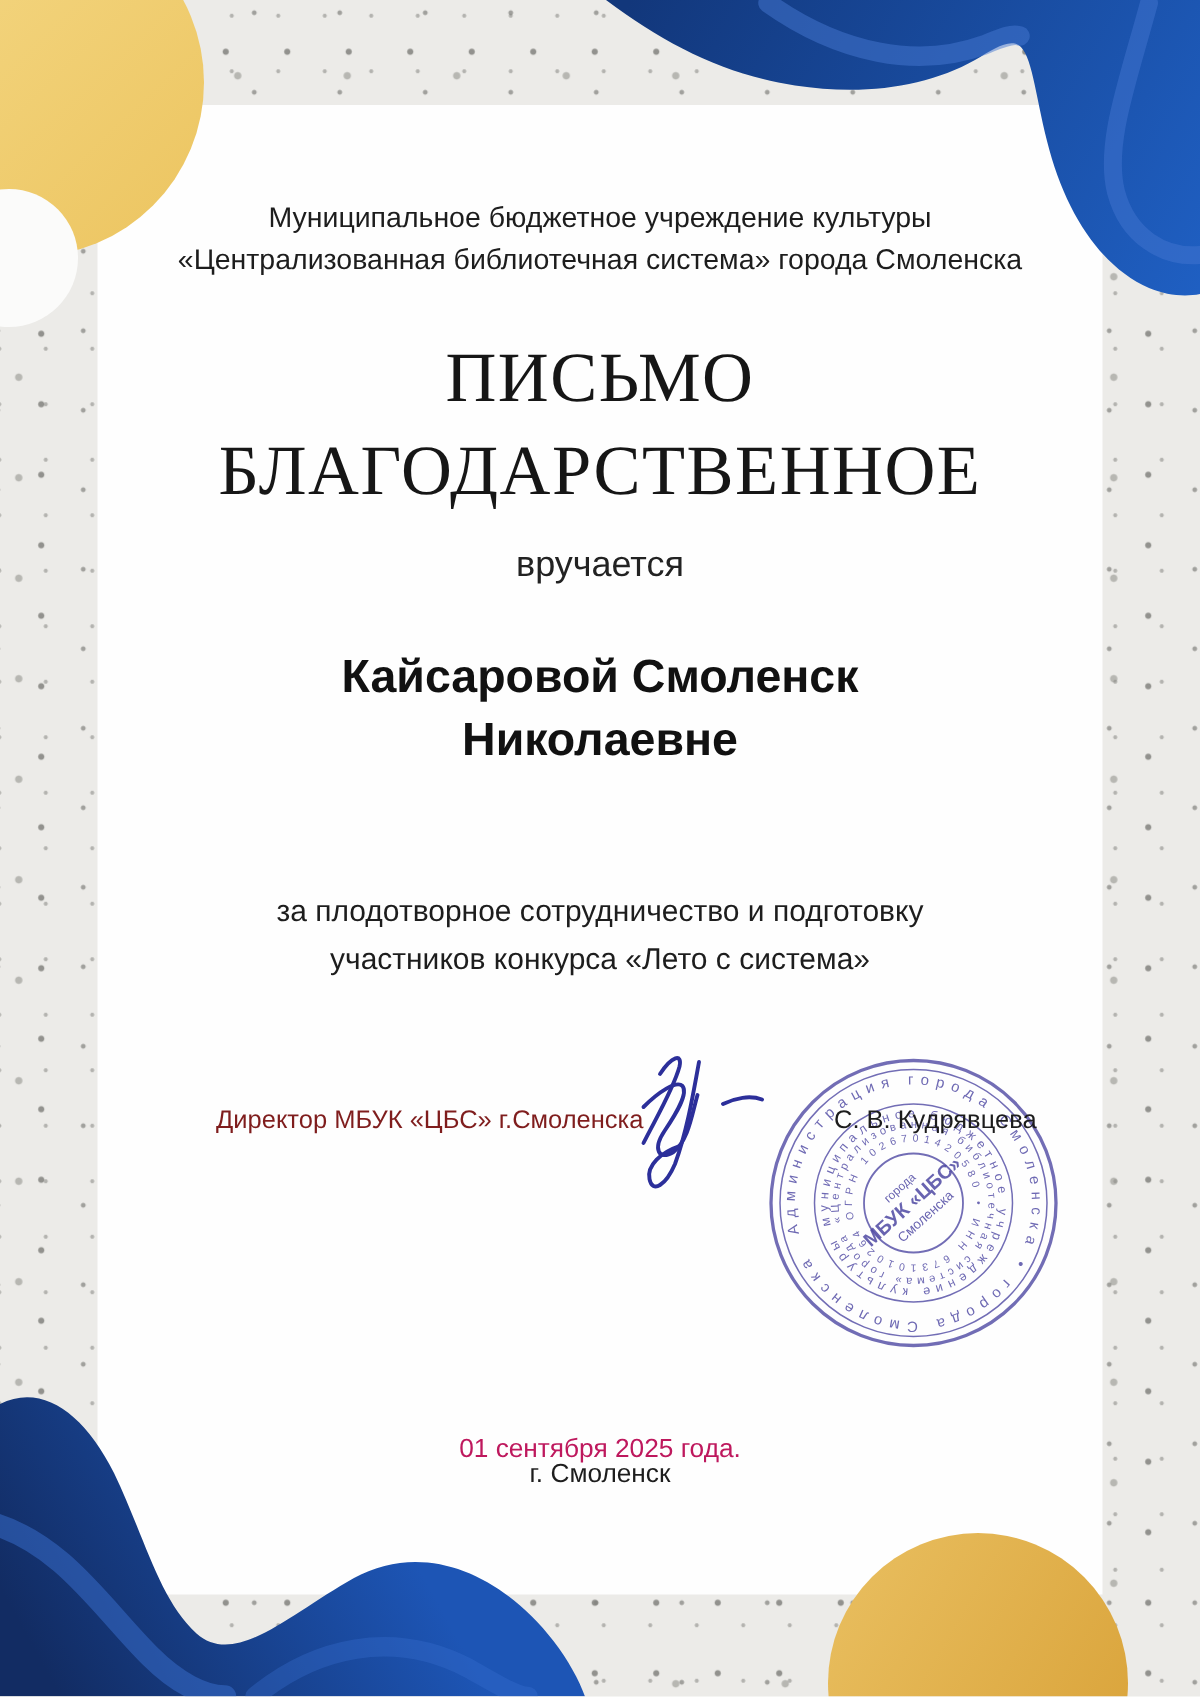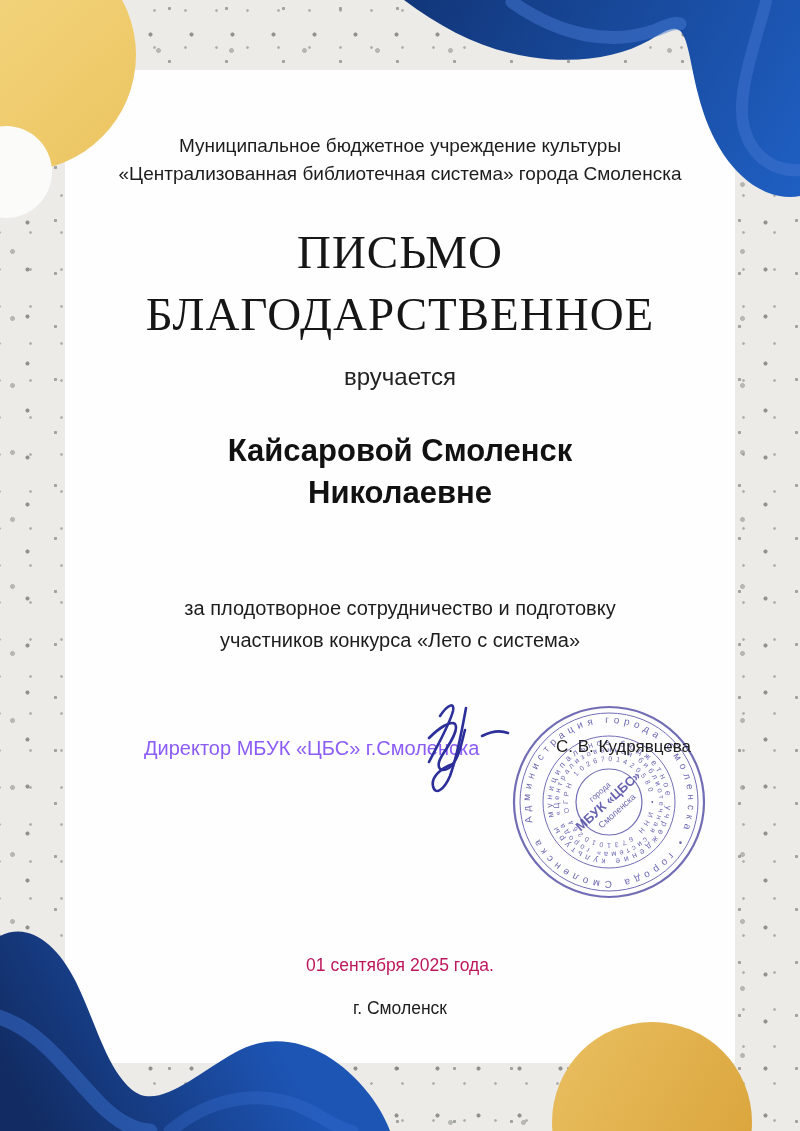--- a/index.html
+++ b/index.html
@@ -33,26 +33,26 @@
   }
   .presented{left:200px;top:363px;width:400px;font-size:24px;color:#222;}
   .name{
     left:170px;top:430px;width:460px;
     font-size:31px;font-weight:700;line-height:1.35;color:#111;
   }
   .reason{
     left:130px;top:560px;width:540px;
     font-size:20px;line-height:1.62;color:#1d1d1d;margin-top:32px;
   }
-  .signer-title{position:absolute;left:144px;top:737px;font-size:20px;color:#8b5cf6;white-space:nowrap;}
+  .signer-title{position:absolute;left:144px;top:737px;font-size:17px;color:#7f1d1d;white-space:nowrap;}
   .signer-name{position:absolute;left:556px;top:737px;font-size:17px;color:#1c1c1c;white-space:nowrap;z-index:6;}
   .signature{position:absolute;left:410px;top:696px;z-index:5;}
   .stamp{position:absolute;left:509px;top:702px;z-index:4;}
   .date-line{left:250px;top:955px;width:300px;font-size:17.5px;color:#be185d;}
-  .city-line{left:250px;top:998px;width:300px;font-size:17.5px;color:#1d1d1d;}
+  .city-line{left:250px;top:972px;width:300px;font-size:17.5px;color:#1d1d1d;}
 </style>
 </head>
 <body>
 
 <div class="page"></div>
 
 <svg class="deco" width="800" height="1131" viewBox="0 0 800 1131">
   <defs>
     <linearGradient id="gTR" gradientUnits="userSpaceOnUse" x1="420" y1="0" x2="790" y2="210">
       <stop offset="0" stop-color="#12377b"></stop>

